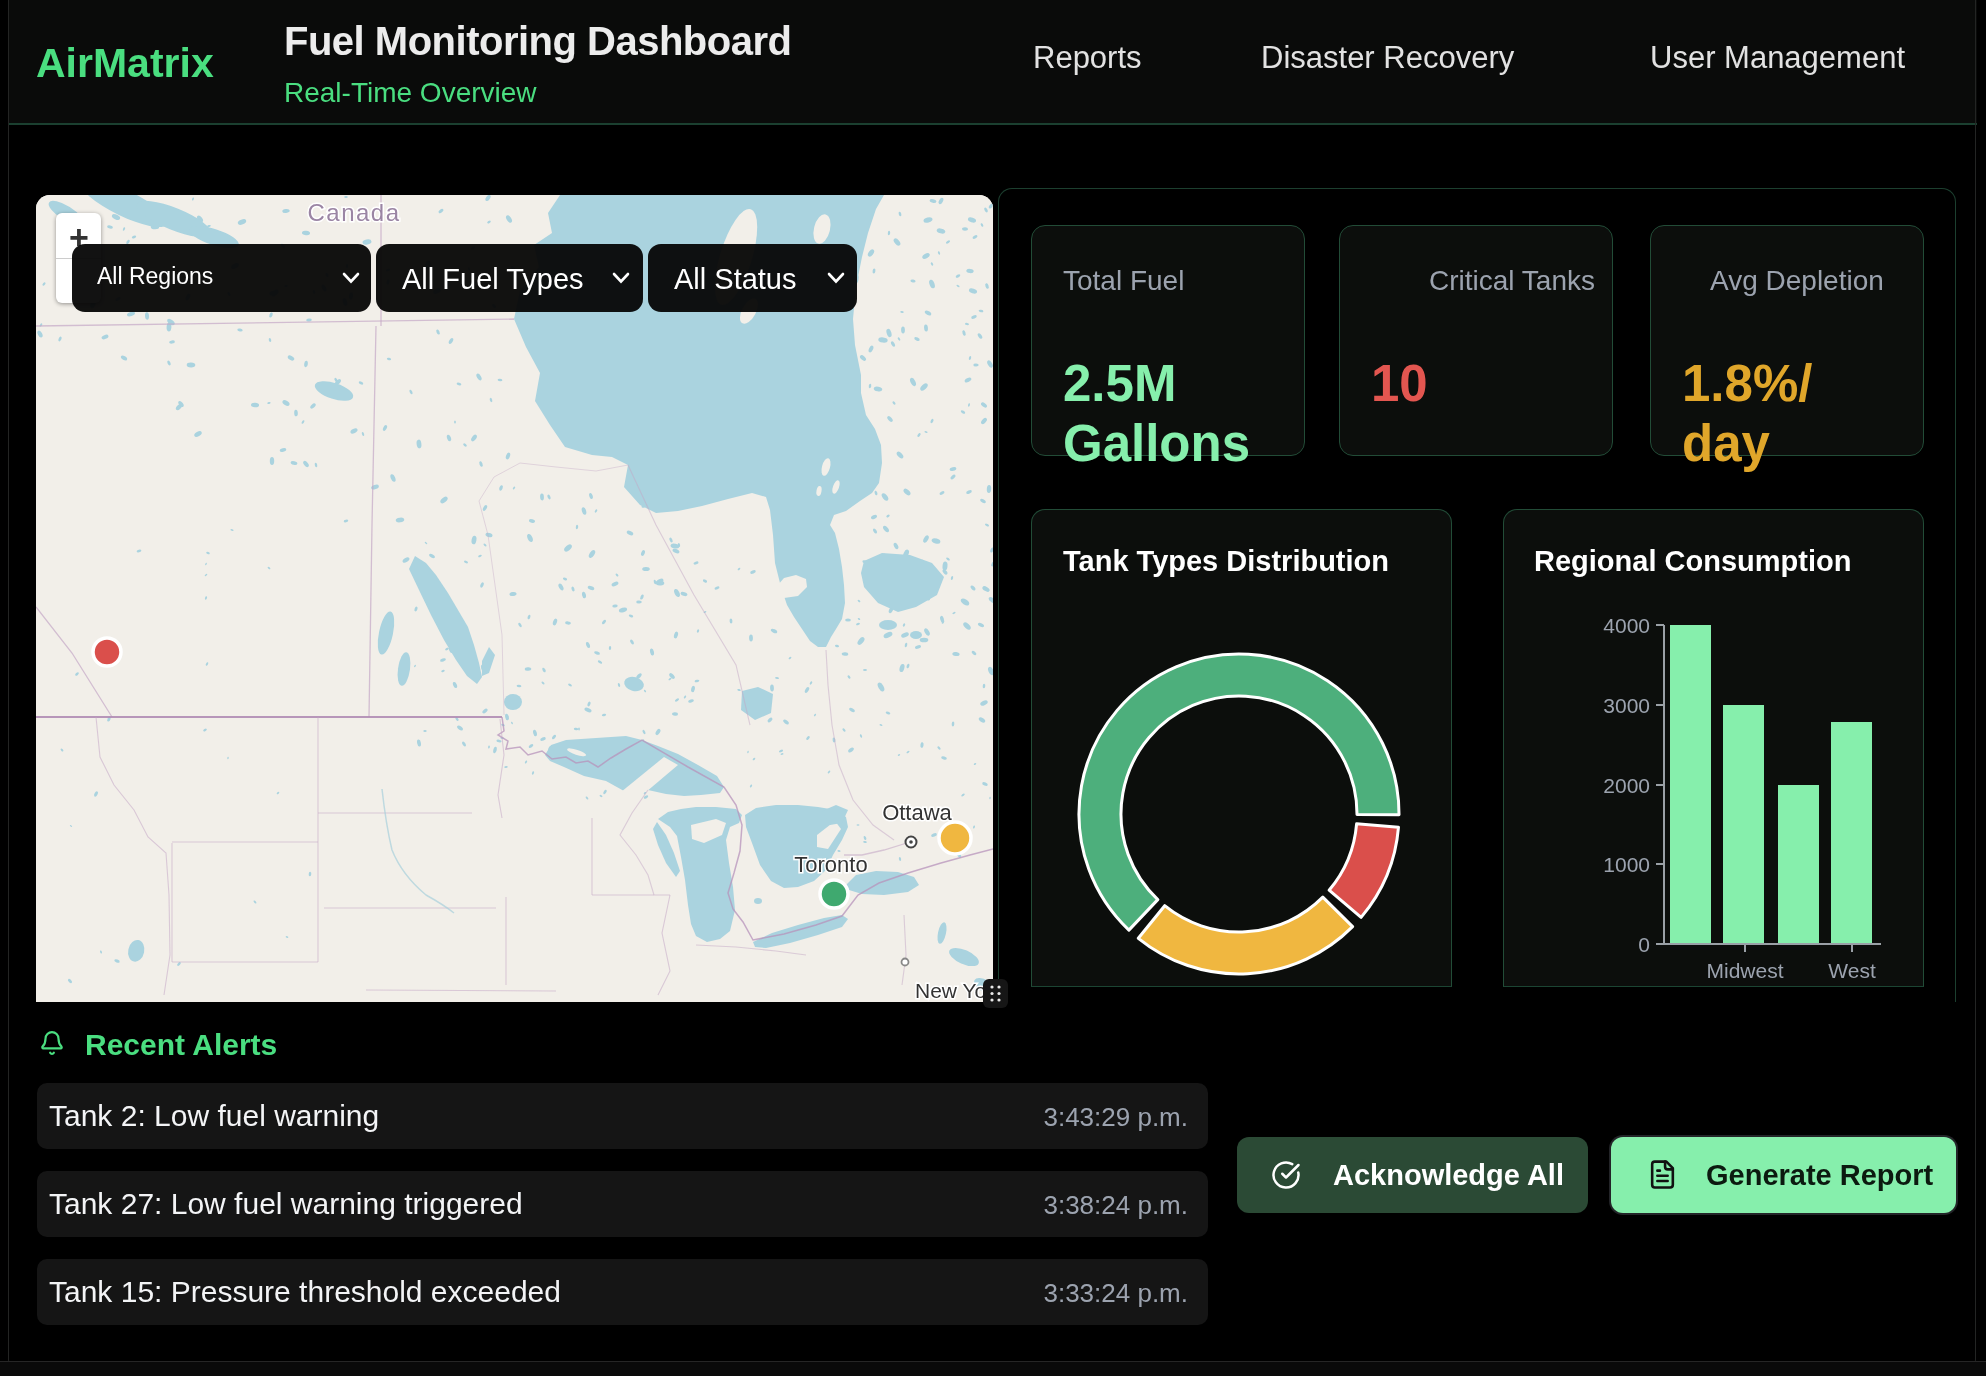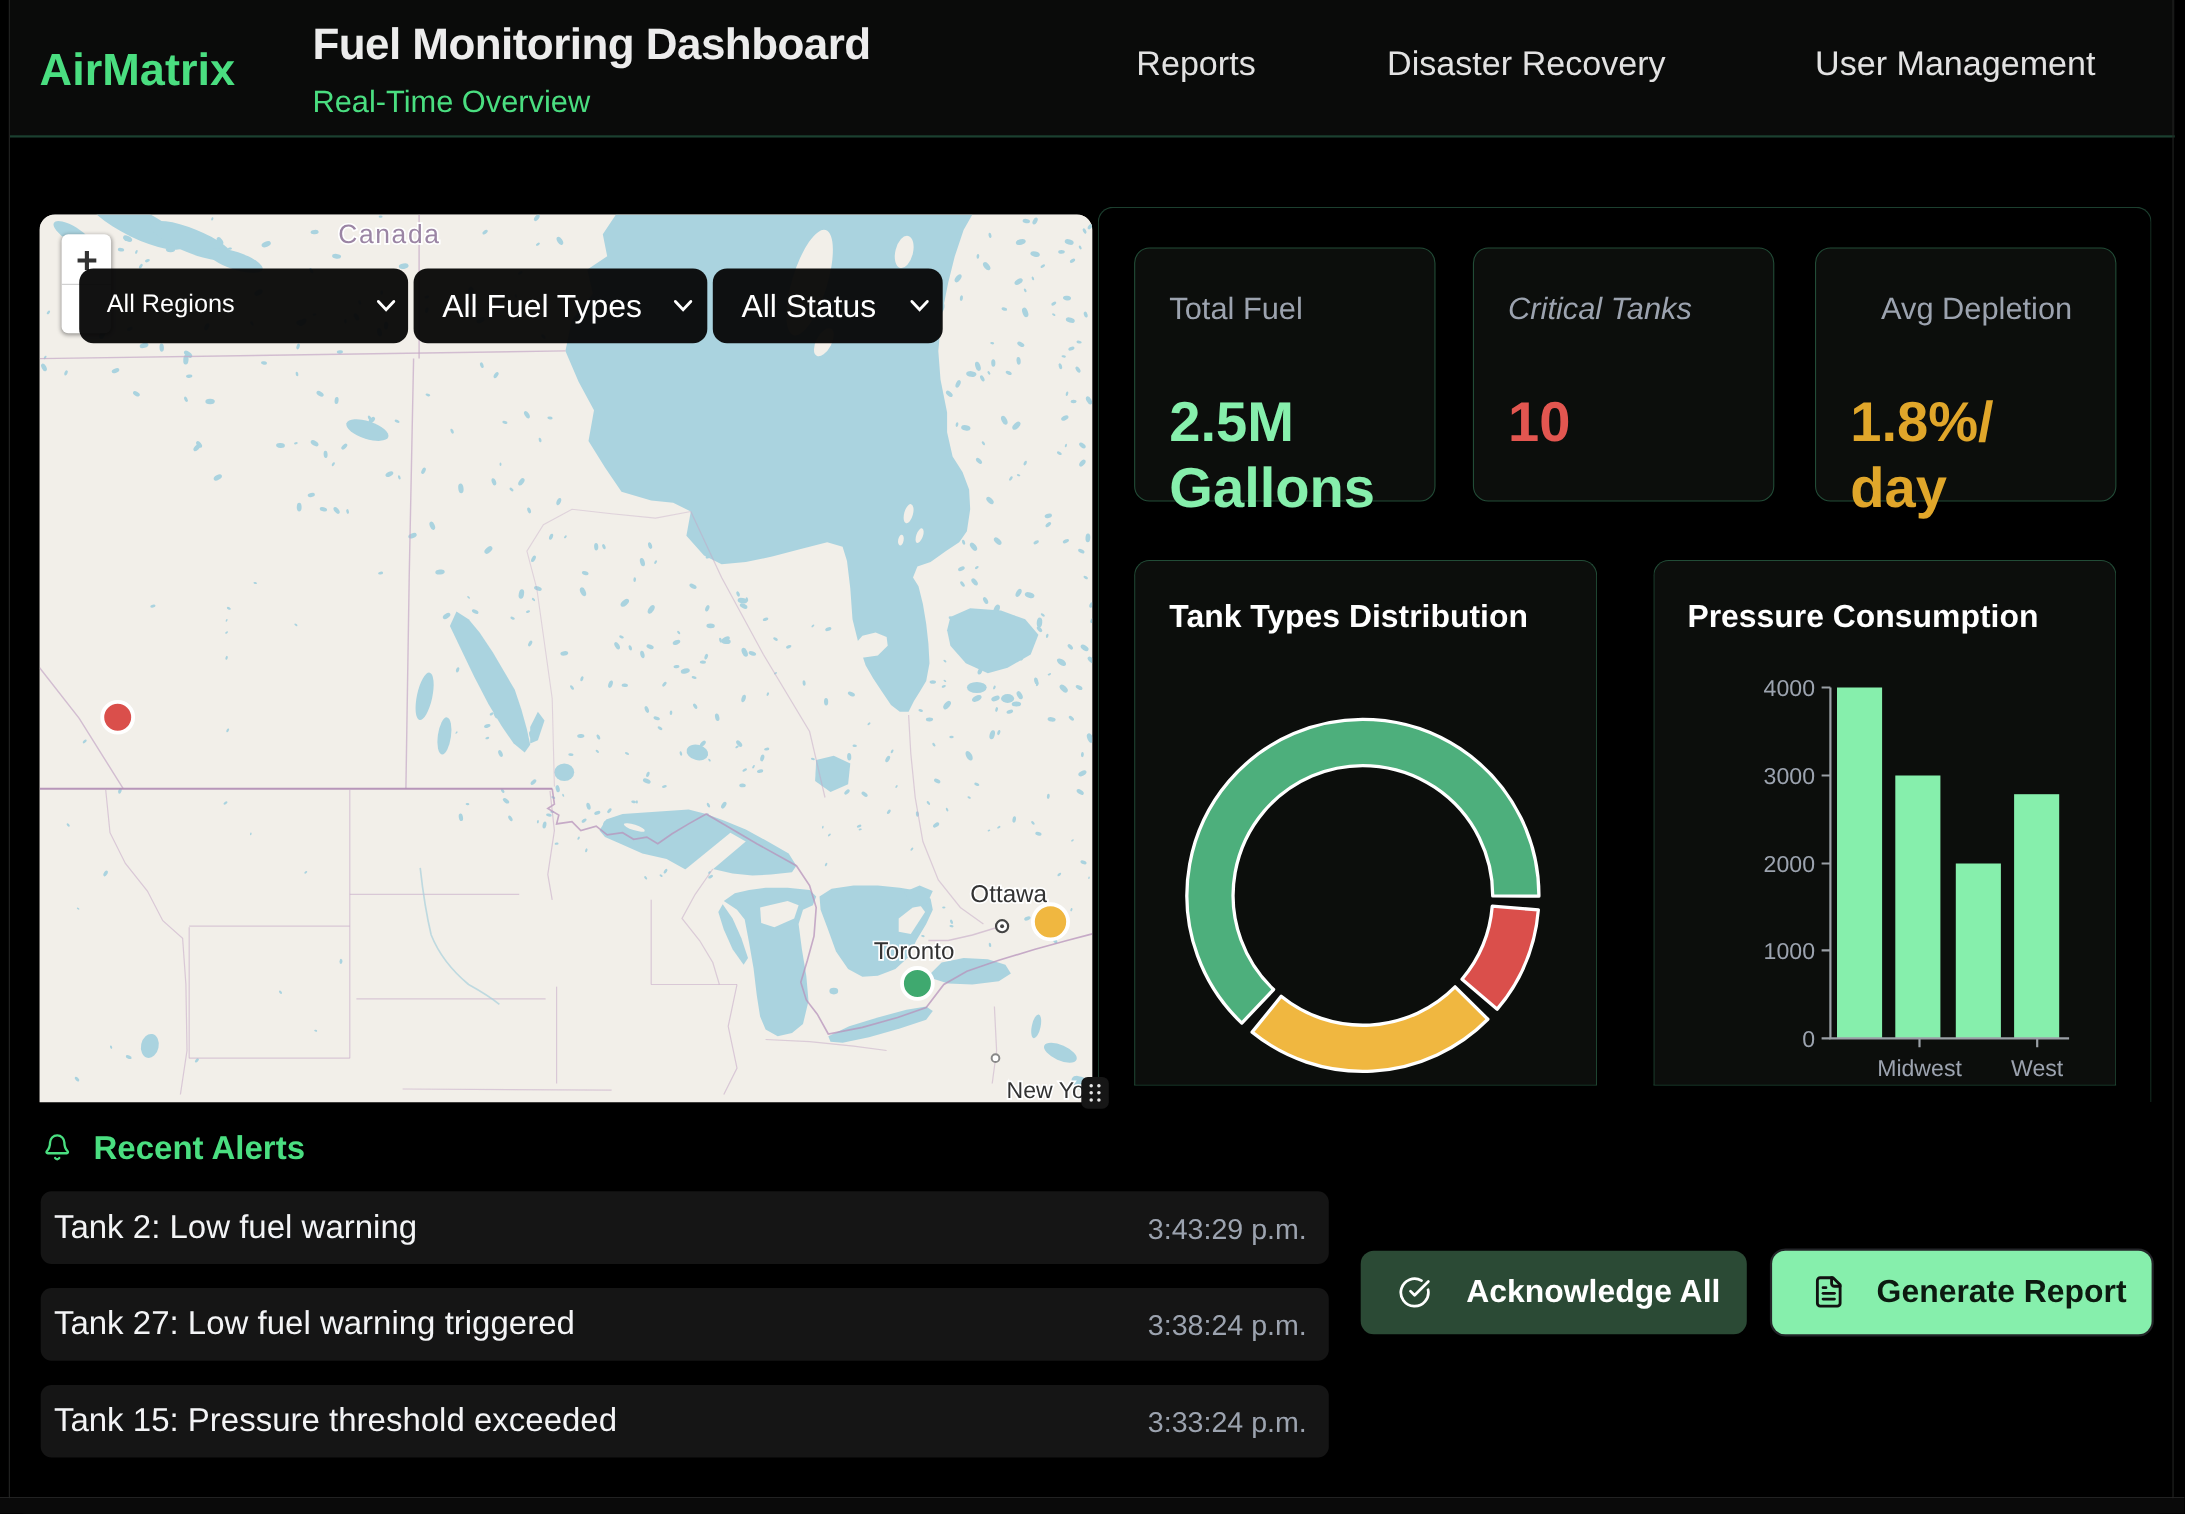--- a/index.html
+++ b/index.html
@@ -582,30 +582,30 @@
 <svg class="abs" style="left:827px;top:272px;" width="18" height="12" viewBox="0 0 18 12">
     <path d="M2 2 L9 9.5 L16 2" fill="none" stroke="#fff" stroke-width="2.6" stroke-linecap="round"></path>
   </svg>
 
 <div class="abs" style="left:998px;top:188px;width:958px;height:814px;border:1px solid #1c3f2f;border-radius:14px 14px 0 0;border-bottom:none;background:#000;"></div>
 
 <div class="abs card" style="left:1031px;top:225px;width:274px;height:231px;"></div>
 <div class="abs card" style="left:1339px;top:225px;width:274px;height:231px;"></div>
 <div class="abs card" style="left:1650px;top:225px;width:274px;height:231px;"></div>
 <div class="abs lbl" style="left:1063px;top:265px;">Total Fuel</div>
-<div class="abs lbl" style="left:1371px;top:265px;font-style:italic;">Critical Tanks</div>
+<div class="abs lbl" style="left:1429px;top:265px;">Critical Tanks</div>
 <div class="abs lbl" style="left:1682px;top:265px;margin-left:28px;">Avg Depletion</div>
 <div class="abs val" style="left:1063px;top:308px;color:#86efac;">2.5M Gallons</div>
 <div class="abs val" style="left:1371px;top:308px;color:#e35650;">10</div>
 <div class="abs val" style="left:1682px;top:308px;color:#e0a62a;">1.8%/ day</div>
 
 <div class="abs card" style="left:1031px;top:509px;width:421px;height:478px;border-radius:14px 14px 0 0;border-bottom:1px solid #1c4533;"></div>
 <div class="abs card" style="left:1503px;top:509px;width:421px;height:478px;border-radius:14px 14px 0 0;border-bottom:1px solid #1c4533;"></div>
 <div class="abs" style="left:1063px;top:545px;font-size:29px;font-weight:bold;color:#fff;">Tank Types Distribution</div>
-<div class="abs" style="left:1534px;top:545px;font-size:29px;font-weight:bold;color:#fff;">Pressure Consumption</div>
+<div class="abs" style="left:1534px;top:545px;font-size:29px;font-weight:bold;color:#fff;">Regional Consumption</div>
 
 <svg class="abs" style="left:1074px;top:649px;" width="331" height="331" viewBox="0 0 331 331">
   <g stroke="#fff" stroke-width="3" stroke-linejoin="round">
     <path fill="#4daf7c" d="M54.9 281.1 A160.0 160.0 0 1 1 325.0 165.7 L283.0 165.5 A118.0 118.0 0 1 0 83.8 250.6 Z"></path>
     <path fill="#da4f4b" d="M324.5 178.2 A160.0 160.0 0 0 1 287.1 268.4 L255.1 241.2 A118.0 118.0 0 0 0 282.6 174.8 Z"></path>
     <path fill="#f0b740" d="M278.6 277.6 A160.0 160.0 0 0 1 64.3 289.3 L90.7 256.7 A118.0 118.0 0 0 0 248.8 248.1 Z"></path>
   </g>
 </svg>
 
 <svg class="abs" style="left:1580px;top:600px;" width="344" height="387" viewBox="0 0 344 387">

